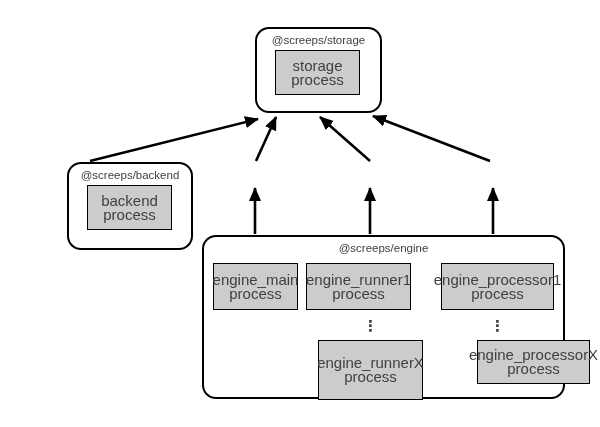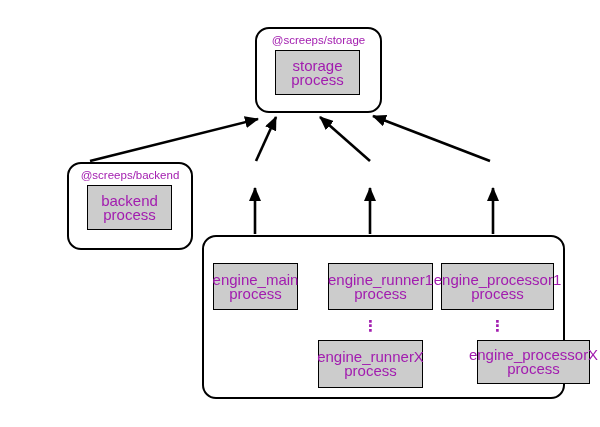--- a/index.html
+++ b/index.html
@@ -2,21 +2,21 @@
 <html><head>
 <meta charset="utf-8">
 <style>
   html, body { margin: 0; padding: 0; background: #ffffff; }
   .canvas {
     position: relative;
     width: 600px;
     height: 427px;
     background: #ffffff;
     font-family: "Liberation Sans", sans-serif;
-    color: #a21caf;
+    color: #404040;
     overflow: hidden;
   }
   .arrows {
     position: absolute;
     left: 0; top: 0;
     width: 600px; height: 427px;
     pointer-events: none;
   }
   .node {
     position: absolute;
@@ -53,23 +53,23 @@
   
   .driver-node {
     left: 200px; top: 162px; width: 364px; height: 24px;
     border-radius: 12px;
     display: flex; align-items: center; justify-content: center;
   }
   .driver-node .node-title { padding-top: 0; }
   
   .engine-node { left: 202px; top: 235px; width: 363px; height: 164px; }
   .proc-main       { left: 9px;   top: 26px;  width: 85px;  height: 47px; }
-  .proc-runner1    { left: 124px; top: 26px;  width: 105px; height: 47px; }
+  .proc-runner1    { left: 102px; top: 26px;  width: 105px; height: 47px; }
   .proc-processor1 { left: 237px; top: 26px;  width: 113px; height: 47px; }
-  .proc-runnerX    { left: 114px; top: 103px; width: 105px; height: 48px; }
+  .proc-runnerX    { left: 114px; top: 103px; width: 105px; height: 60px; }
   .proc-processorX { left: 237px; top: 103px; width: 113px; height: 44px; margin-left: 36px; }
   .vdots {
     position: absolute;
     display: flex; align-items: center; justify-content: center;
     font-family: "DejaVu Sans", sans-serif;
     font-weight: bold;
     font-size: 15px;
     line-height: 15px;
   }
   .vdots-runner    { left: 114px; top: 76px; width: 105px; height: 26px; }
@@ -102,20 +102,21 @@
   </div>
 
   <div class="node backend-node">
     <div class="node-title">@screeps/backend</div>
     <div class="process">backend
 process</div>
   </div>
 
 
   <div class="node engine-node">
+    <div class="node-title">@screeps/engine</div>
     <div class="process proc-main">engine_main
 process</div>
     <div class="process proc-runner1">engine_runner1
 process</div>
     <div class="process proc-processor1">engine_processor1
 process</div>
     <div class="vdots vdots-runner">⋮</div>
     <div class="vdots vdots-processor">⋮</div>
     <div class="process proc-runnerX">engine_runnerX
 process</div>

